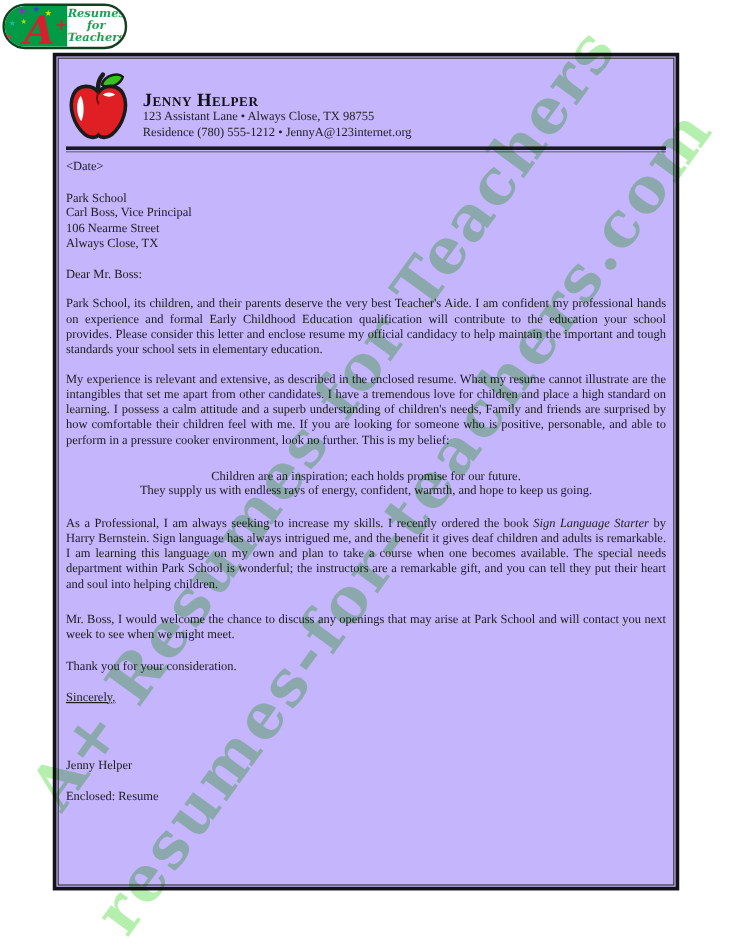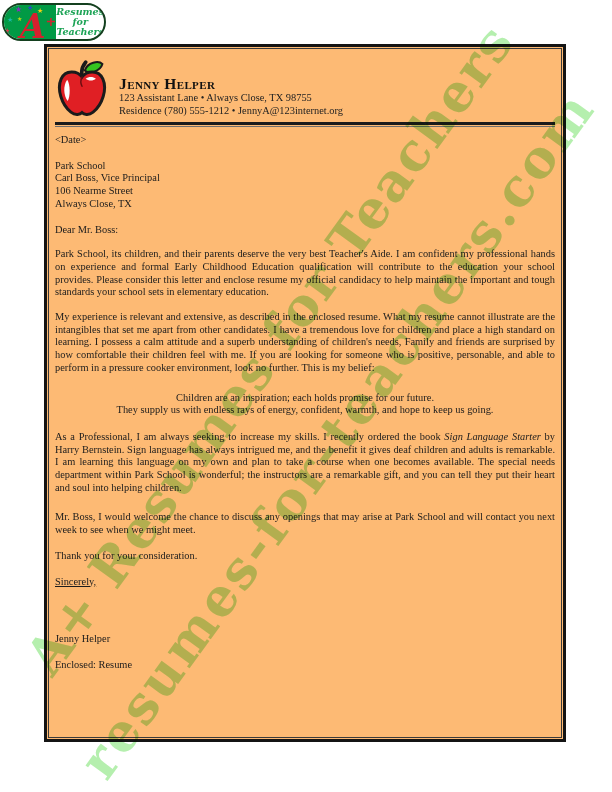--- a/index.html
+++ b/index.html
@@ -46,21 +46,21 @@
     font-style: italic; font-weight: bold;
     color: #1ba355; font-size: 9.5px; line-height: 10px;
     font-family: "DejaVu Serif", serif;
   }
 
   
   .page {
     position: absolute; left: 44px; top: 44px;
     width: 522px; height: 698px;
     border: 3px solid #141414;
-    background: #fdba74;
+    background: #c4b5fd;
   }
   .page-inner {
     position: absolute; inset: 1px;
     border: 1px solid #3a3a3a;
   }
   .content {
     position: absolute; inset: 2px;
     padding: 9px 4px 0 4px;
     font-size: 10.4px; line-height: 12.7px;
   }

